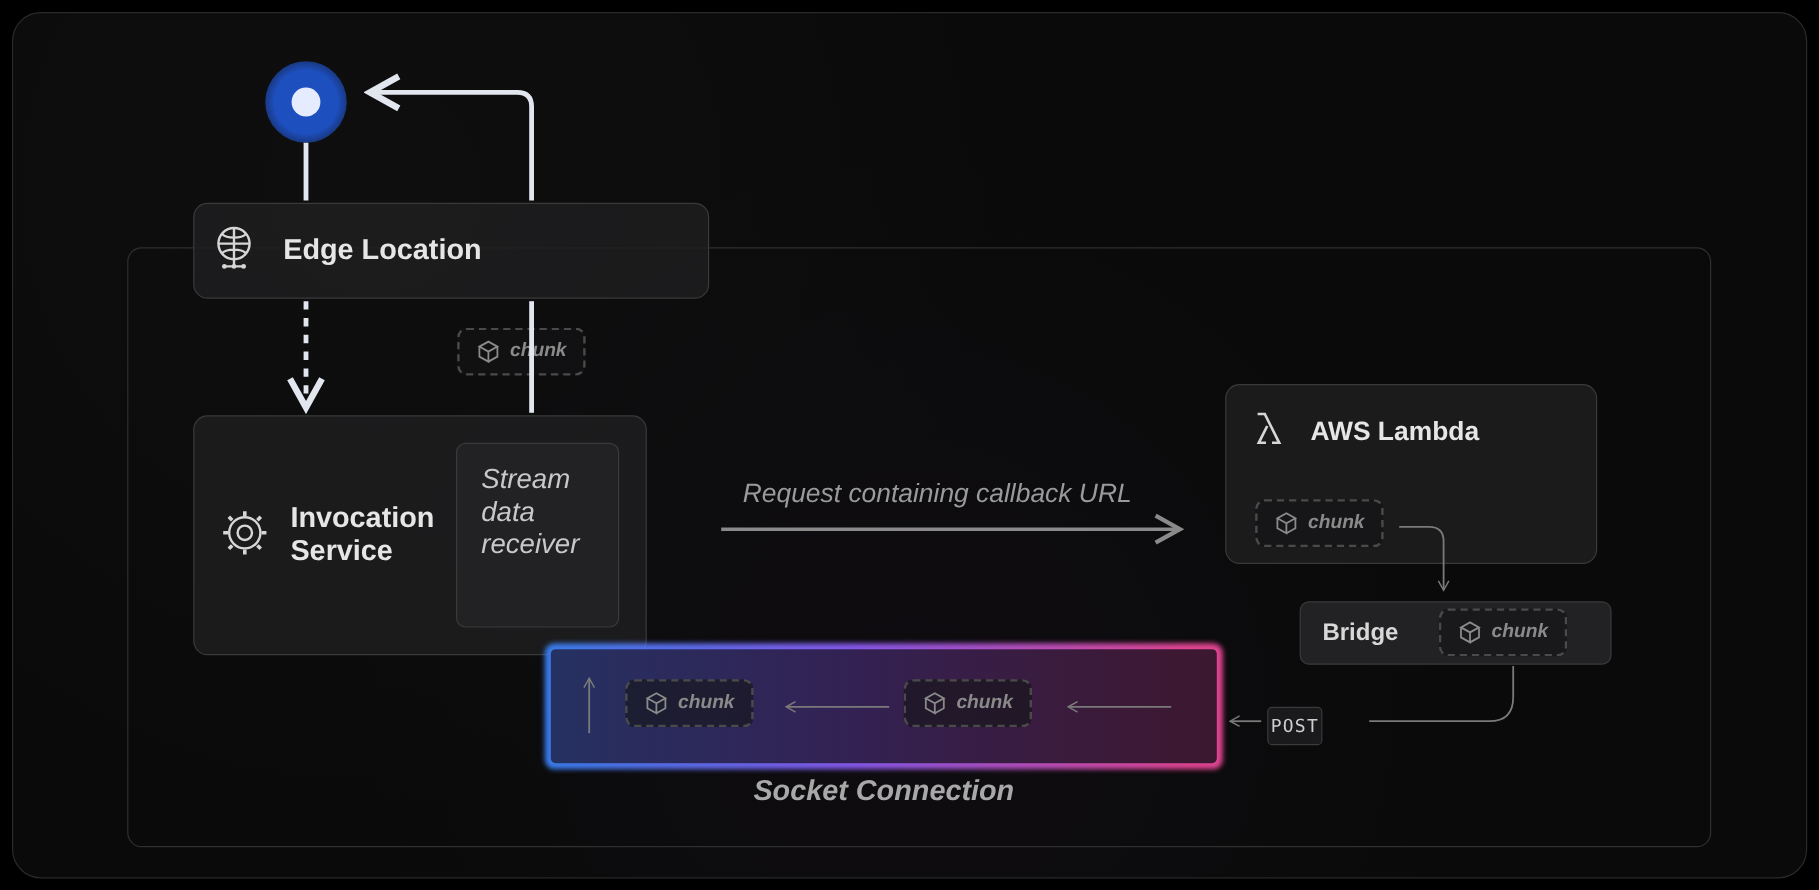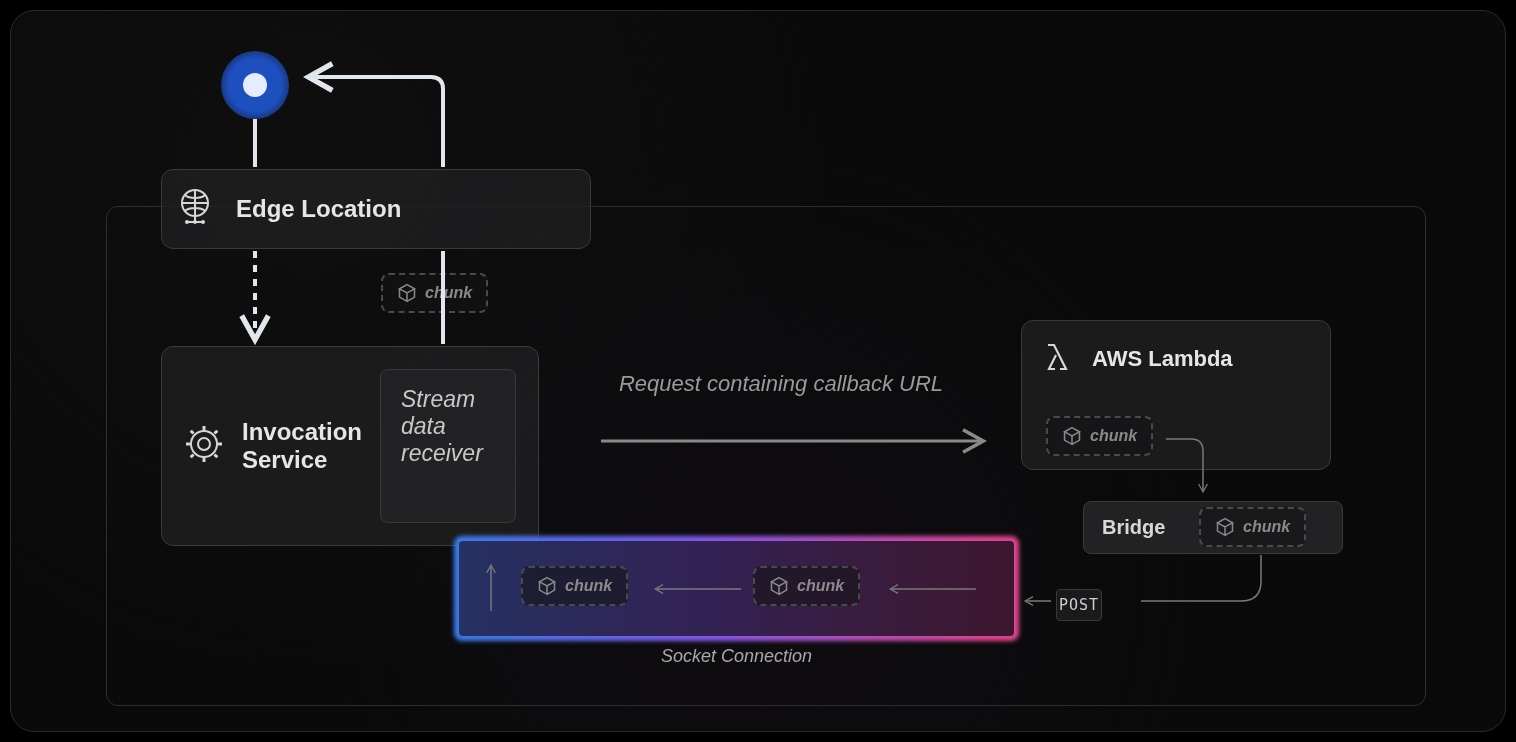--- a/index.html
+++ b/index.html
@@ -96,26 +96,26 @@
     filter: blur(2px);
     opacity: 0.95;
   }
   .socket-label {
     position: absolute;
     left: 448px; top: 635px;
     width: 555px;
     text-align: center;
     color: #a8a8a8;
     font-style: italic;
-    font-size: 18px;
-    font-weight: 400;
+    font-size: 24px;
+    font-weight: 700;
   }
   .req-label {
     position: absolute;
-    left: 600px; top: 359px;
+    left: 600px; top: 386px;
     width: 340px;
     text-align: center;
     color: #9a9a9a;
     font-style: italic;
     font-size: 22px;
     line-height: 1.3;
     font-weight: 500;
   }
   
   .edge-box { left: 150px; top: 158px; width: 430px; height: 80px; display:flex; align-items:center; gap:20px; padding-left:12px;}

